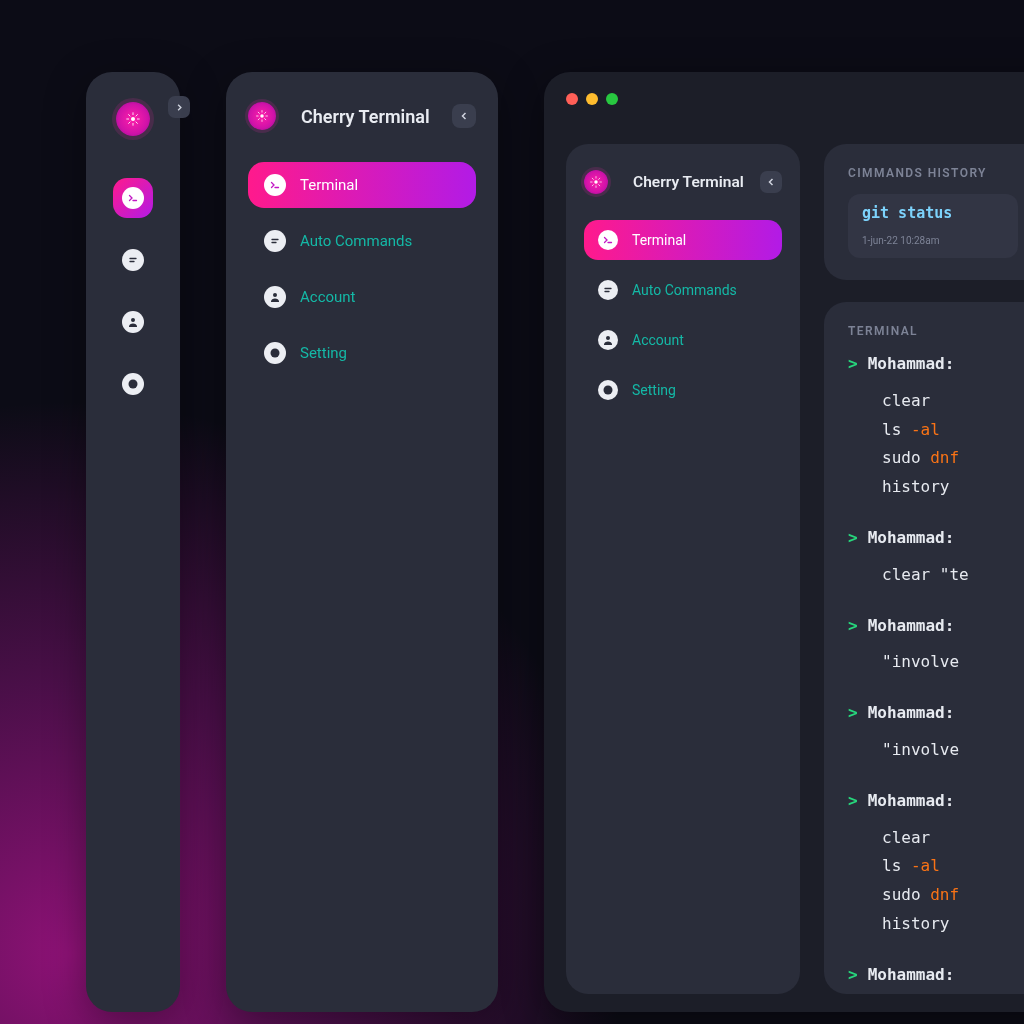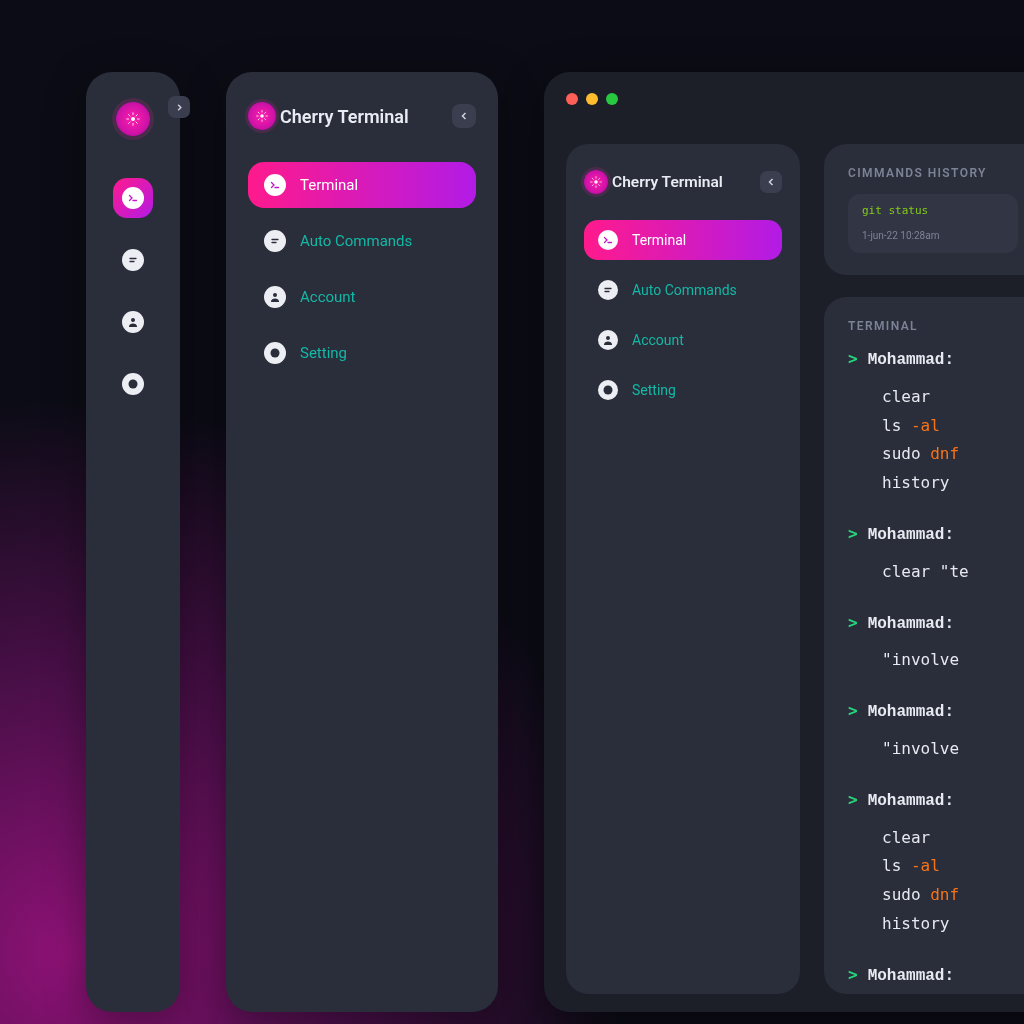--- a/index.html
+++ b/index.html
@@ -19,21 +19,21 @@
   .stage { position: absolute; inset: 0; }
 
   
   .panel {
     position: absolute;
     background: #2a2d3a;
     border-radius: 26px;
     box-shadow: 0 10px 40px rgba(0,0,0,0.35);
   }
   .brand {
-    display: flex; align-items: center; gap: 4px;
+    display: flex; align-items: center; gap: 25px;
     color: #e9ecf2; font-weight: 600;
   }
   .brand .logo {
     width: 28px; height: 28px; border-radius: 50%;
     background: radial-gradient(circle at 50% 50%, #ff1faa 0%, #d012a8 60%, #8a0c8f 100%);
     display: flex; align-items: center; justify-content: center;
     box-shadow: 0 0 0 3px rgba(255,40,180,0.15);
   }
   .brand .logo svg { width: 14px; height: 14px; }
   .chev-btn {
@@ -154,33 +154,33 @@
   .card h4 {
     font-size: 12px; letter-spacing: 1.4px; color: #7d8396; font-weight: 600;
     margin-bottom: 14px;
   }
   .hist-item {
     background: #323544; border-radius: 12px;
     padding: 10px 14px 12px 14px; width: 170px;
   }
   .hist-cmd {
     font-family: ui-monospace, "SFMono-Regular", Menlo, Consolas, monospace;
-    color: #84cc16; font-size: 11px; font-weight: 400;
+    color: #7dd3fc; font-size: 15px; font-weight: 700;
   }
   .hist-time { font-size: 10px; color: #7d8396; margin-top: 13px; }
 
   .term-card { flex: 1; overflow: hidden; }
   .term-body {
     font-family: ui-monospace, "SFMono-Regular", Menlo, Consolas, monospace;
     font-size: 16px; line-height: 1.55; color: #d9dce4;
   }
   .term-block { margin-bottom: 26px; }
   .term-prompt-line { display:flex; align-items:baseline; gap: 10px; margin-bottom: 12px; }
   .chevron { color: #27d67c; font-weight: 700; }
-  .user { color: #e7eaf0; font-weight: 600; font-family: Liberation Mono, monospace; }
+  .user { color: #e7eaf0; font-weight: 600; }
   .term-lines { padding-left: 34px; display:flex; flex-direction:column; gap: 4px; }
   .cmd { color: #e7eaf0; }
   .flag { color: #f97316; }
   .str { color: #e7eaf0; }
 
 </style>
 </head>
 <body>
 
 <div class="bg-glow"></div>

